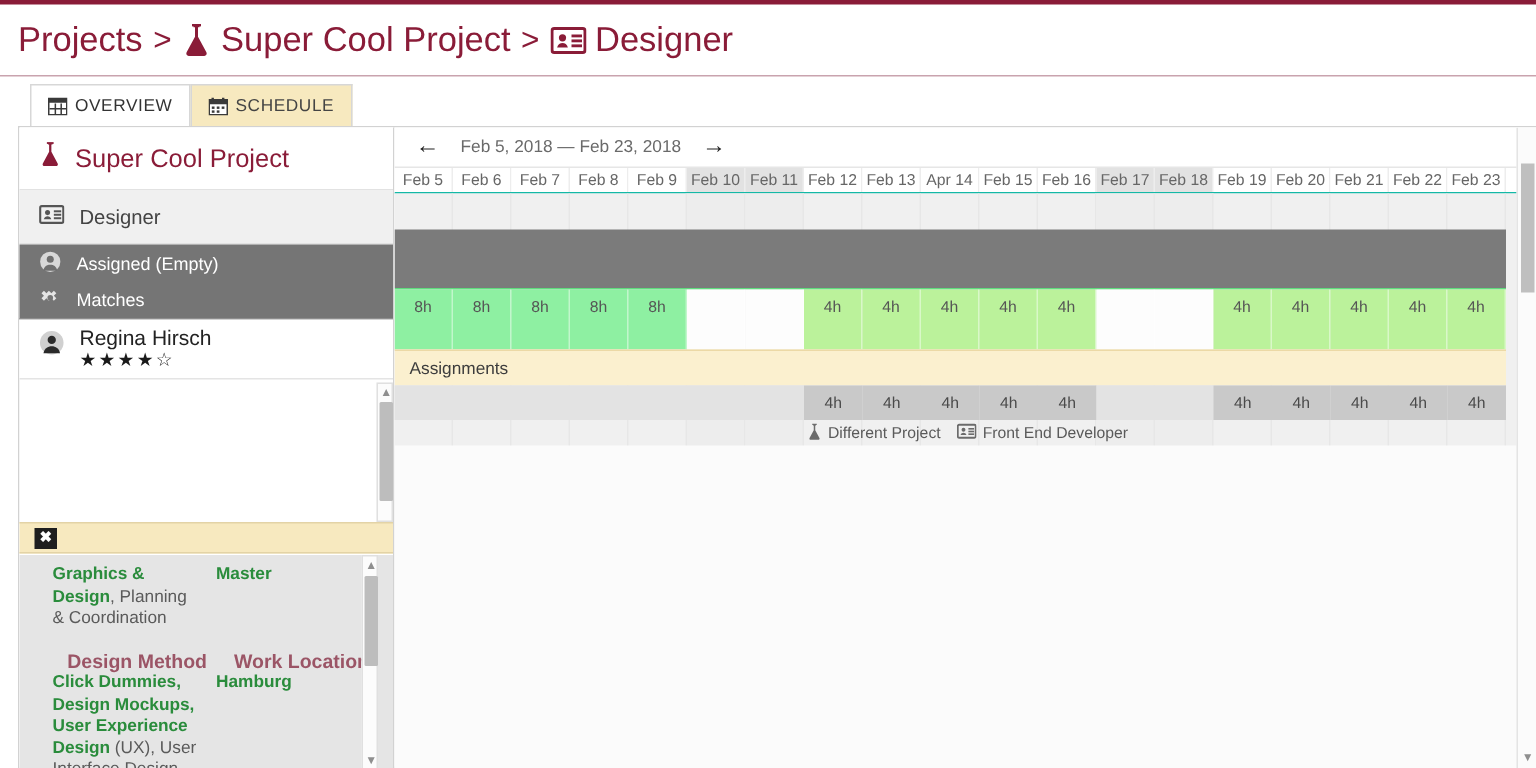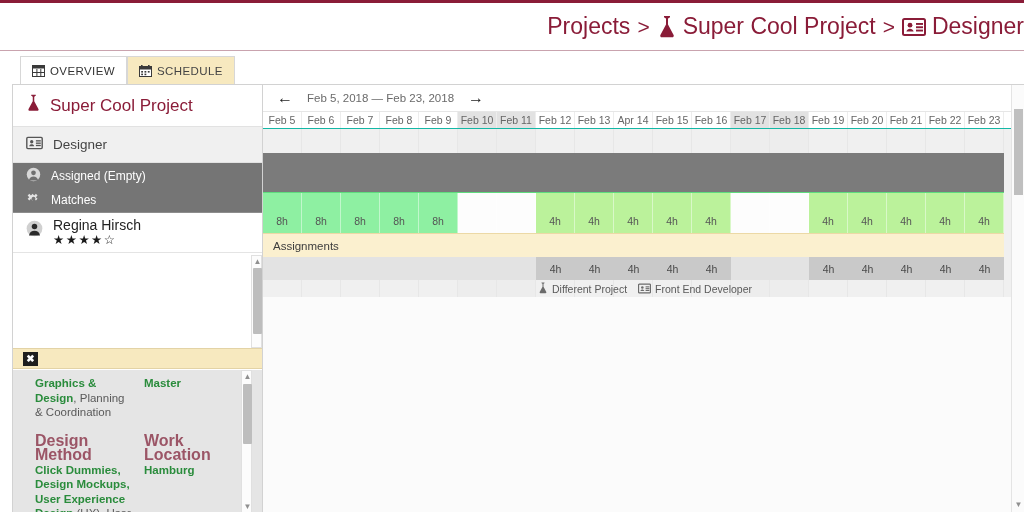--- a/index.html
+++ b/index.html
@@ -14,21 +14,21 @@
   .app { position: relative; width: 1024px; height: 512px; background:#fff; }
 
   
   .top-accent { position:absolute; top:0; left:0; width:1024px; height:3px; background:#8a1c38; }
 
   
   .breadcrumb {
     position:absolute; top:3px; left:0; width:1024px; height:48px;
     border-bottom:1px solid #c9a3ae;
     display:flex; align-items:center; padding-left:12px;
-    color:#8a1c38; font-size:23px; white-space:nowrap;justify-content:flex-end;
+    color:#8a1c38; font-size:23px; white-space:nowrap;
   }
   .bc-sep { margin:0 7px; color:#8a1c38; font-size:21px; }
   .bc-link { color:#8a1c38; }
   .bc-icon { display:inline-flex; align-items:center; margin-right:6px; vertical-align:middle; }
 
   
   .tabbar { position:absolute; top:54px; left:20px; height:30px; display:flex; align-items:flex-end; }
   .tab {
     height:28px; display:flex; align-items:center; gap:5px;
     padding:0 11px; font-size:11.5px; letter-spacing:.4px;
@@ -82,21 +82,21 @@
   .close-btn {
     width:15px; height:14px; background:#1e1e1e; color:#fff;
     font-size:10px; line-height:14px; text-align:center; font-weight:bold; cursor:pointer;
   }
   .profile-body {
     position:absolute; top:22px; left:0; right:0; bottom:0;
     overflow:hidden; padding:6px 16px 0 22px; background:#e5e5e5;
   }
   .pgrid { display:grid; grid-template-columns:103px 1fr; column-gap:6px; row-gap:0; }
   .pcell { margin-bottom:14px; }
-  .pcat { color:#9b5566; font-size:16px; font-weight:bold; line-height:14.5px; }
+  .pcat { color:#9b5566; font-size:13px; font-weight:bold; line-height:14.5px;text-align:right; }
   .pvals { font-size:11.5px; line-height:14.5px; color:#5a5a5a; }
   .m { color:#2a8c3c; font-weight:bold; }
   .n { color:#5a5a5a; }
 
   
   .sb { position:absolute; background:#fcfcfc; border:1px solid #e0e0e0; }
   .sb-thumb { position:absolute; left:1px; width:9px; background:#bdbdbd; border-radius:1px; }
   .sb-arrow { position:absolute; left:0; width:11px; height:11px; color:#8f8f8f; font-size:8px; text-align:center; line-height:11px; }
 
   
@@ -119,21 +119,21 @@
   .tl-body { position:relative; height:384px; background:#f0f0f0; }
   .grid { position:absolute; inset:0; display:flex; }
   .gcol { width:39px; flex:0 0 39px; border-right:1px solid #e7e7e7; height:100%; }
   .gcol.we { background:#ededed; }
 
   .band-gray { position:absolute; left:0; top:24px; height:39px; background:#7b7b7b; }
   .band-sep  { position:absolute; left:0; top:63px; height:1px; background:#5fdc7e; }
 
   .bars { position:absolute; left:0; top:64px; height:40px; display:flex; }
   .bar { flex:0 0 39px; width:39px; display:flex; align-items:flex-start; justify-content:center;
-         padding-top:22px; font-size:10.5px; color:#555; border-right:1px solid rgba(255,255,255,.45);text-align:center; }
+         padding-top:6px; font-size:10.5px; color:#555; border-right:1px solid rgba(255,255,255,.45);text-align:center; }
   .bar.h8 { background:#8ef0a2; }
   .bar.h4 { background:#bbf29b; }
   .bar.gap { background:#fdfdfd; }
 
   .assign-head {
     position:absolute; left:0; top:104px; height:24px; background:#fbf0cf;
     display:flex; align-items:center; padding-left:10px; font-size:11.5px; color:#3d3d3d;
     border-top:1px solid #ecd9a6;
   }
   .assign-strip { position:absolute; left:0; top:128px; height:23px; background:#e3e3e3; display:flex; }

